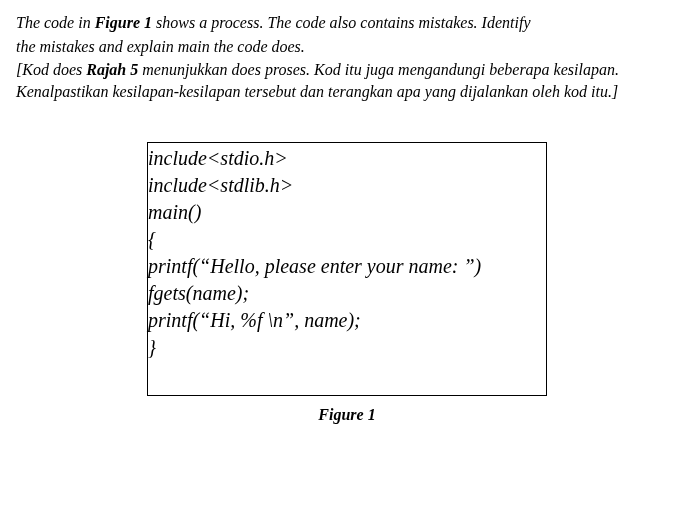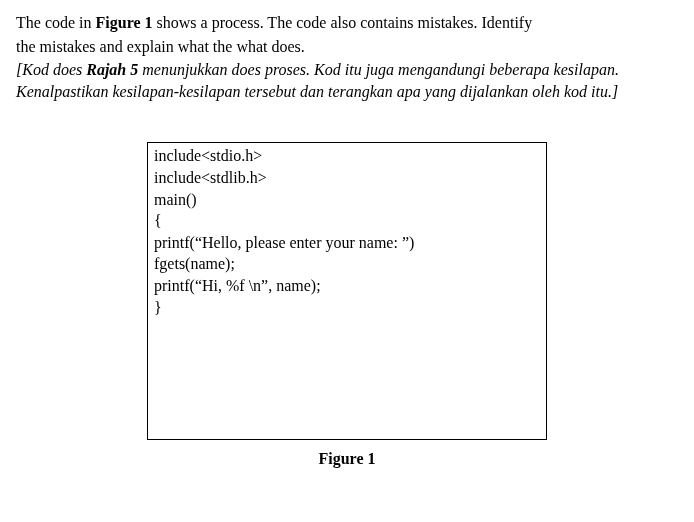--- a/index.html
+++ b/index.html
@@ -1,18 +1,19 @@
 <!DOCTYPE html>
 <html><head>
   <meta charset="utf-8">
   <style>
     * {
       margin: 0;
       padding: 0;
       box-sizing: border-box;
+      font-style: italic;
     }
     body {
       font-family: "Times New Roman", Times, serif;
       background: #ffffff;
       width: 694px;
       height: 522px;
       padding: 12px 16px;
       color: #000000;
       font-size: 16px;
     }
@@ -32,44 +33,44 @@
       font-style: italic;
     }
     .code-container {
       margin-top: 40px;
       display: flex;
       justify-content: center;
     }
     .code-box {
       border: 1px solid #000000;
       width: 400px;
-      height: 298px;
-      padding: 2px 6px;
+      height: 254px;
+      padding: 2px 0;
       font-family: "Times New Roman", Times, serif;
-      font-size: 16px;
+      font-size: 20px;
       line-height: 1.35;
       white-space: pre;
     }
     .code-line {
       display: block;
     }
     .figure-caption {
       text-align: center;
       font-weight: bold;
       margin-top: 10px;
     }
   </style>
 </head>
 <body>
 
 <div class="question-text">
   <span>The code in </span><span class="bold">Figure 1</span><span> shows a process. The code also contains mistakes. Identify</span>
 </div>
 <div class="question-text">
-  <span>the mistakes and explain what the what does.</span>
+  <span>the mistakes and explain main the code does.</span>
 </div>
 <div class="italic-text">
   <span>[Kod does </span><span class="bold-italic">Rajah 5</span><span> menunjukkan does proses. Kod itu juga mengandungi beberapa kesilapan.</span>
 </div>
 <div class="italic-text">
   <span>Kenalpastikan kesilapan-kesilapan tersebut dan terangkan apa yang dijalankan oleh kod itu.]</span>
 </div>
 
 <div class="code-container">
   <div class="code-box"><span class="code-line">include&lt;stdio.h&gt;</span><span class="code-line">include&lt;stdlib.h&gt;</span><span class="code-line"></span><span class="code-line">main()</span><span class="code-line">{</span><span class="code-line">printf(“Hello, please enter your name: ”)</span><span class="code-line">fgets(name);</span><span class="code-line"></span><span class="code-line">printf(“Hi, %f \n”, name);</span><span class="code-line"></span><span class="code-line">}</span></div>

